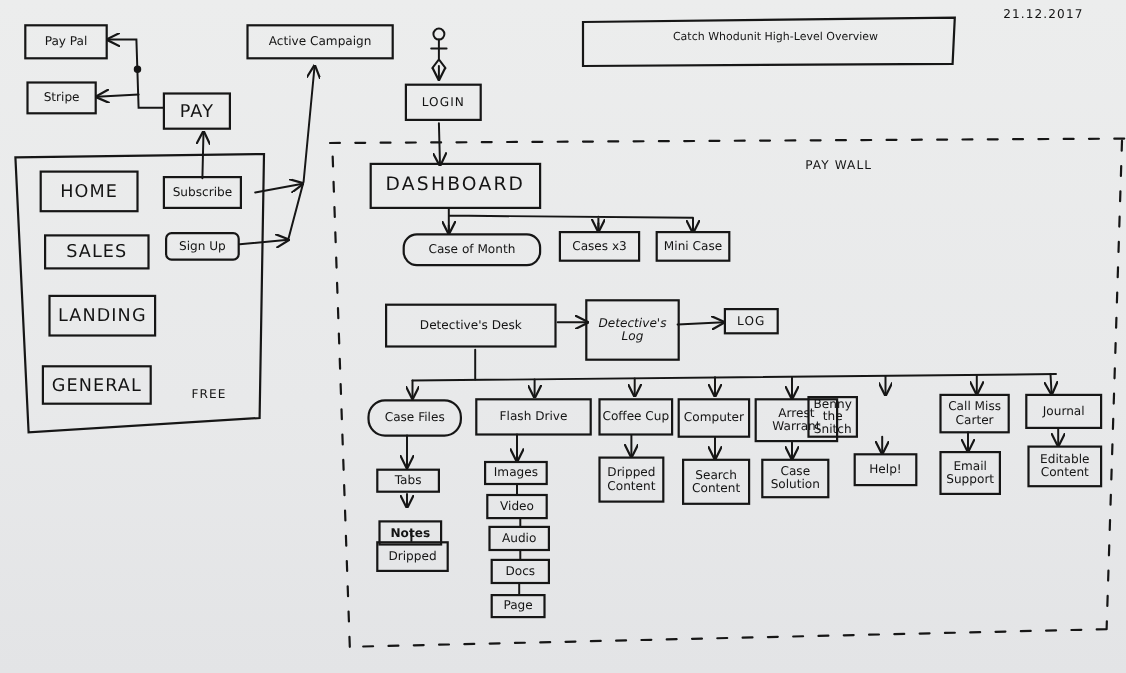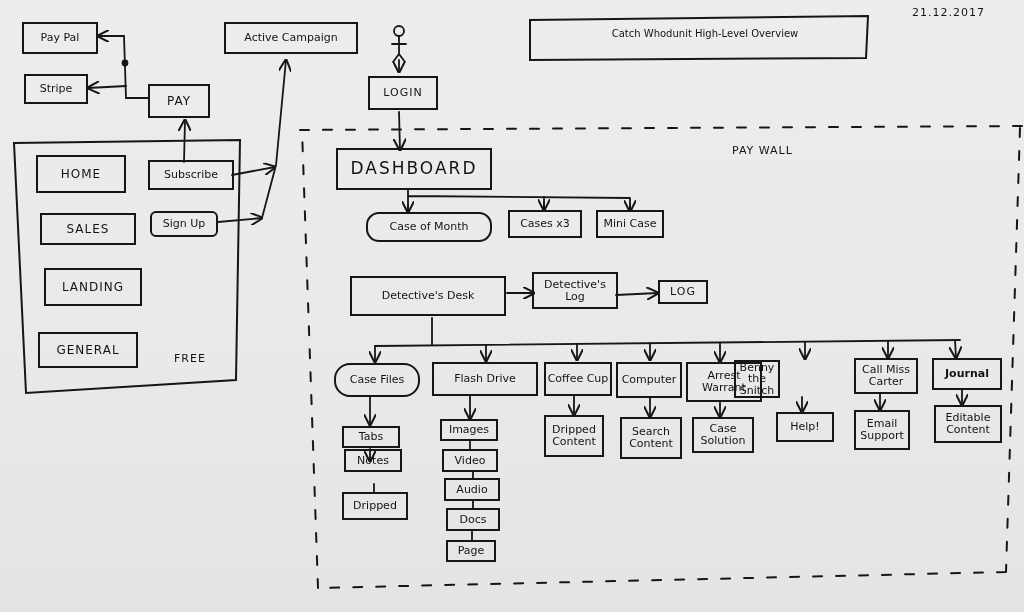--- a/index.html
+++ b/index.html
@@ -21,21 +21,21 @@
     display: flex; align-items: center; justify-content: center;
     text-align: center; line-height: 1.05;
     font-family: "DejaVu Sans", sans-serif;
     color: #141414; background: transparent;
     cursor: pointer;
   }
   .box.caps { letter-spacing: 1px; }
   .label { position: absolute; color: #141414; }
   .sm { font-size: 11px; }
   .md { font-size: 11px; }
-  .lg { font-size: 12px; }
+  .lg { font-size: 16px; }
   .xl { font-size: 17px; letter-spacing: 2px; }
 </style>
 </head>
 <body>
 
 <div id="paper"></div>
 
 <svg id="wires" viewBox="0 0 1024 612">
   <defs>
     <marker id="arr" viewBox="0 0 10 10" refX="9" refY="5" markerWidth="7" markerHeight="7" orient="auto-start-reverse">
@@ -107,45 +107,45 @@
 <div class="box lg caps" style="left:148px;top:84px;width:62px;height:34px;">PAY</div>
 <div class="box md" style="left:224px;top:22px;width:134px;height:32px;">Active Campaign</div>
 
 <span class="label" style="left:392px;top:22px;width:16px;height:40px;"></span>
 <div class="box md caps" style="left:368px;top:76px;width:70px;height:34px;">LOGIN</div>
 
 <div class="box lg caps" style="left:36px;top:155px;width:90px;height:38px;">HOME</div>
 <div class="box lg caps" style="left:40px;top:213px;width:96px;height:32px;">SALES</div>
 <div class="box lg caps" style="left:44px;top:268px;width:98px;height:38px;">LANDING</div>
 <div class="box lg caps" style="left:38px;top:332px;width:100px;height:36px;">GENERAL</div>
-<div class="box md" style="left:148px;top:160px;width:86px;height:30px;">Subscribe</div>
+<div class="box md" style="left:148px;top:160px;width:72px;height:30px;">Subscribe</div>
 <div class="box md" style="left:150px;top:211px;width:68px;height:26px;border-radius:6px;">Sign Up</div>
 <div class="label md" style="left:174px;top:352px;letter-spacing:1px;">FREE</div>
 
 <div class="label md" style="left:732px;top:144px;letter-spacing:1px;">PAY WALL</div>
 <div class="box xl" style="left:336px;top:148px;width:156px;height:42px;">DASHBOARD</div>
 <div class="box md" style="left:366px;top:212px;width:126px;height:30px;border-radius:13px;">Case of Month</div>
 <div class="box md" style="left:508px;top:210px;width:74px;height:28px;">Cases x3</div>
 <div class="box sm" style="left:596px;top:210px;width:68px;height:28px;">Mini Case</div>
 
 <div class="box md" style="left:350px;top:276px;width:156px;height:40px;">Detective's Desk</div>
-<div class="box sm" style="left:532px;top:272px;width:86px;height:37px;">Detective's Log</div>
+<div class="box sm" style="left:532px;top:272px;width:86px;height:56px;font-style:italic;">Detective's Log</div>
 <div class="box md caps" style="left:658px;top:280px;width:50px;height:24px;">LOG</div>
 
 <div class="box md" style="left:334px;top:363px;width:86px;height:34px;border-radius:16px;">Case Files</div>
 <div class="box md" style="left:432px;top:362px;width:106px;height:34px;">Flash Drive</div>
 <div class="box sm" style="left:544px;top:362px;width:68px;height:34px;">Coffee Cup</div>
 <div class="box sm" style="left:616px;top:362px;width:66px;height:36px;">Computer</div>
 <div class="box sm" style="left:686px;top:362px;width:76px;height:40px;">Arrest Warrant</div>
 <div class="box sm" style="left:734px;top:360px;width:46px;height:38px;">Benny the Snitch</div>
 <div class="box sm" style="left:854px;top:358px;width:64px;height:36px;">Call Miss Carter</div>
-<div class="box sm" style="left:932px;top:358px;width:70px;height:32px;font-weight:bold;">Journal</div>
+<div class="box sm" style="left:932px;top:358px;width:70px;height:32px;">Journal</div>
 
 <div class="box sm" style="left:342px;top:426px;width:58px;height:22px;">Tabs</div>
-<div class="box sm" style="left:344px;top:449px;width:58px;height:23px;">Notes</div>
+<div class="box sm" style="left:344px;top:473px;width:58px;height:23px;font-weight:bold;">Notes</div>
 <div class="box sm" style="left:342px;top:492px;width:66px;height:28px;">Dripped</div>
 
 <div class="box sm" style="left:440px;top:419px;width:58px;height:22px;">Images</div>
 <div class="box sm" style="left:442px;top:449px;width:56px;height:23px;">Video</div>
 <div class="box sm" style="left:444px;top:478px;width:56px;height:23px;">Audio</div>
 <div class="box sm" style="left:446px;top:508px;width:54px;height:23px;">Docs</div>
 <div class="box sm" style="left:446px;top:540px;width:50px;height:22px;">Page</div>
 
 <div class="box sm" style="left:544px;top:415px;width:60px;height:42px;">Dripped Content</div>
 <div class="box sm" style="left:620px;top:417px;width:62px;height:42px;">Search Content</div>

